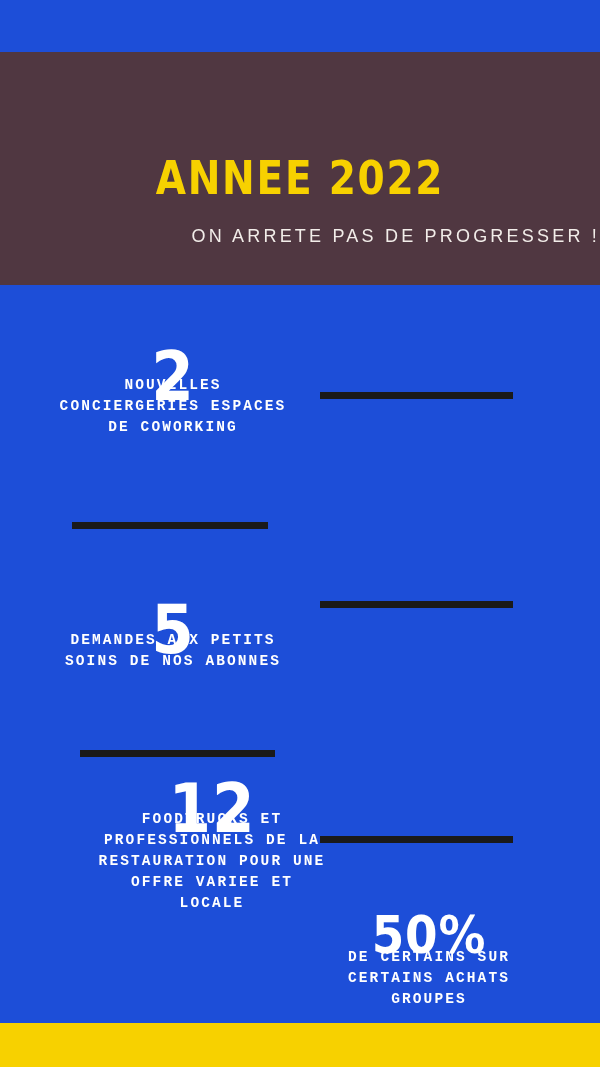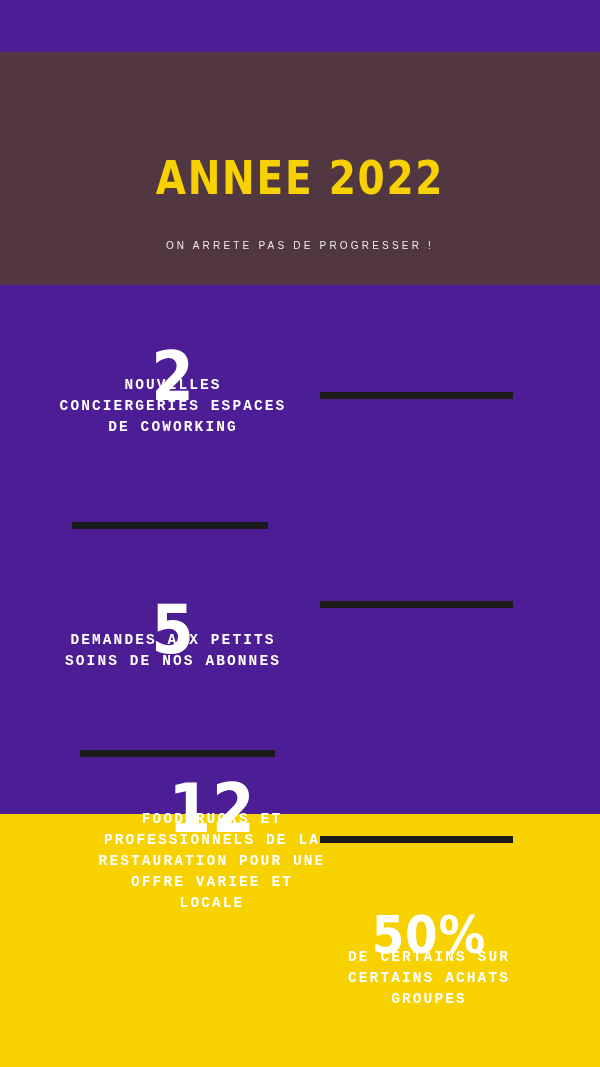--- a/index.html
+++ b/index.html
@@ -10,22 +10,22 @@
     width: 600px;
     height: 1067px;
     background: #F7D100;
     font-family: "Liberation Sans", sans-serif;
     overflow: hidden;
     position: relative;
   }
   .poster {
     position: relative;
     width: 600px;
-    height: 814px;
-    background: #4c1d95;
+    height: 1023px;
+    background: #1d4ed8;
   }
   
   .header-band {
     position: absolute;
     top: 52px;
     left: 0;
     width: 600px;
     height: 233px;
     background: #503741;
   }
@@ -39,26 +39,26 @@
     font-size: 46px;
     font-weight: bold;
     letter-spacing: 2px;
     font-family: "DejaVu Sans", sans-serif;
     transform: scaleX(0.85);
     transform-origin: center top;
     line-height: 1;
   }
   .header-sub {
     position: absolute;
-    top: 240px;
+    top: 226px;
     left: 0;
     width: 600px;
-    text-align: center;
+    text-align: right;
     color: #F2EDE9;
-    font-size: 10px;
+    font-size: 18px;
     letter-spacing: 3.2px;
     font-family: "Liberation Sans", sans-serif;
   }
 
   
   .stats {
     position: absolute;
     top: 285px;
     left: 0;
     width: 600px;

